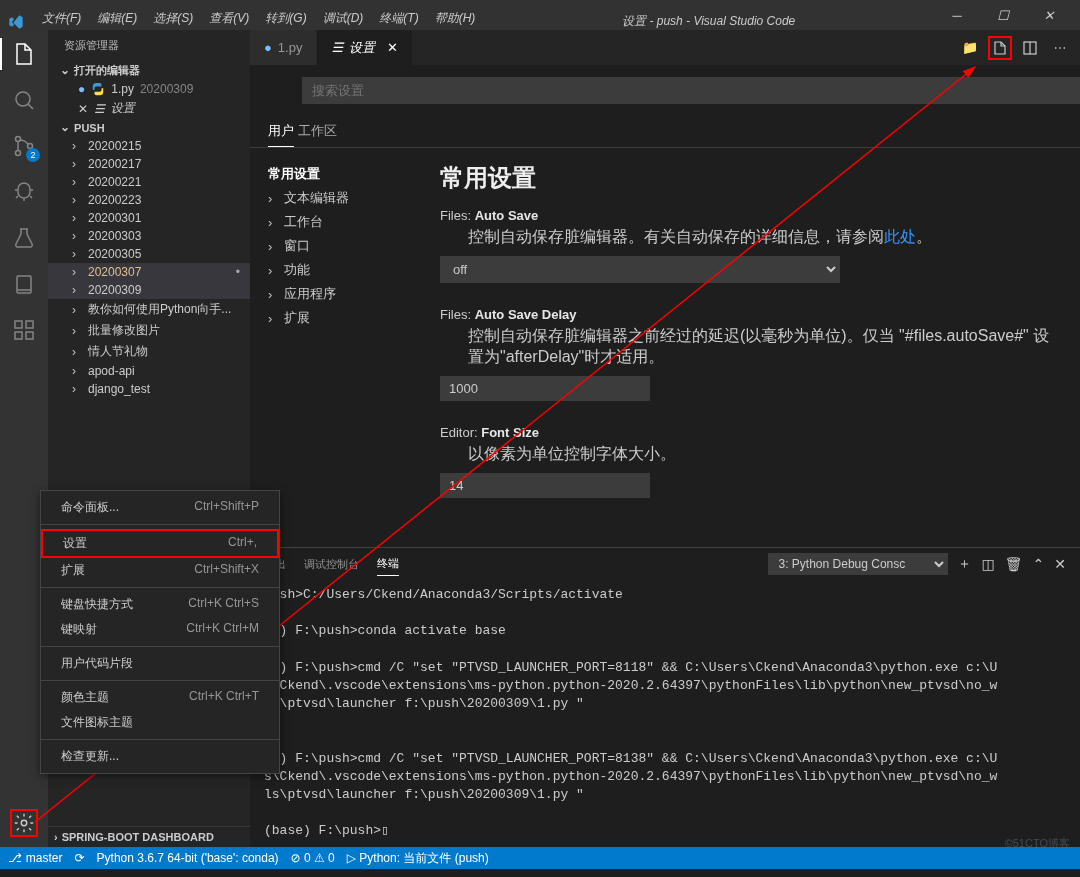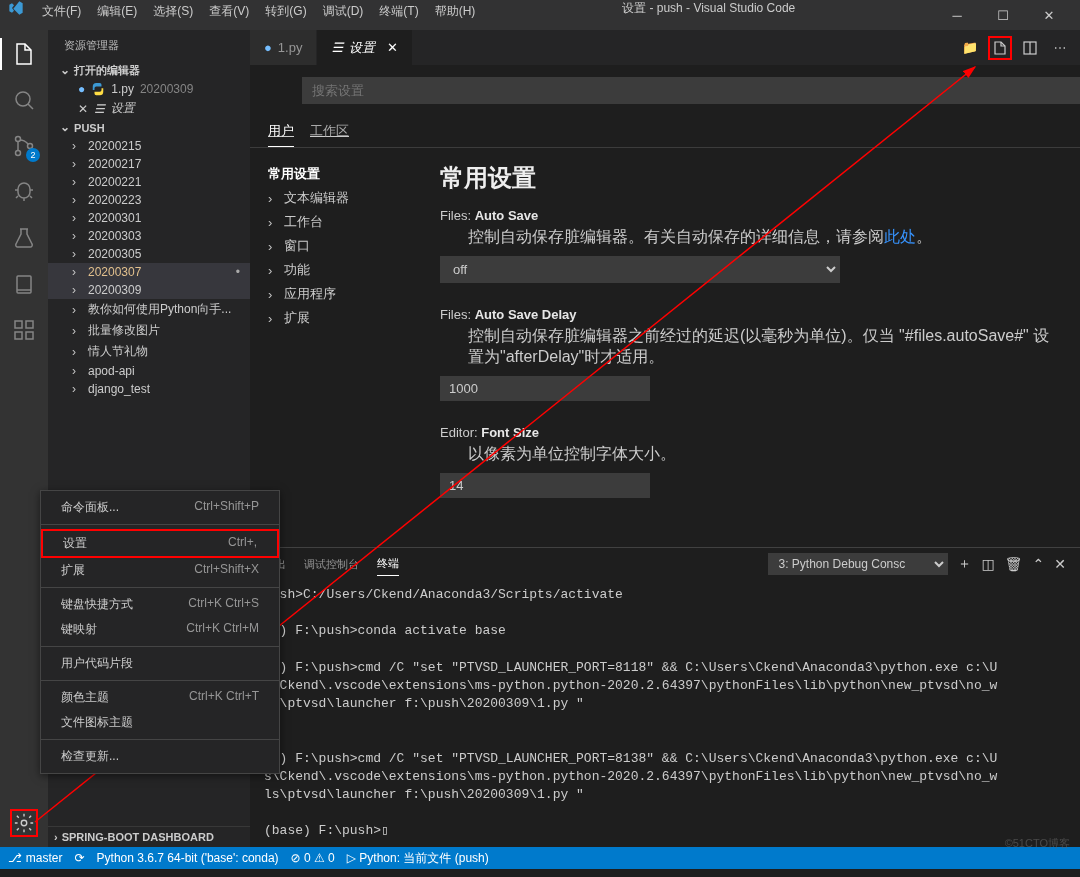--- a/index.html
+++ b/index.html
@@ -1,19 +1,19 @@
 <!DOCTYPE html>
 <html><head>
 <meta charset="utf-8">
 <style>
 * { margin:0; padding:0; box-sizing:border-box; }
 body { font-family:"Segoe UI","Microsoft YaHei",sans-serif; font-size:13px; background:#1e1e1e; color:#ccc; width:1080px; height:877px; overflow:hidden; position:relative; }
 
 
-.titlebar { height:30px; background:#323233; display:flex; align-items:flex-start; padding:0 8px; color:#ccc; }
+.titlebar { height:30px; background:#323233; display:flex; align-items:flex-end; padding:0 8px; color:#ccc;font-style:italic; }
 .titlebar .logo { width:16px; height:16px; margin-right:10px; }
 .titlebar .menu { display:flex; gap:0; }
 .titlebar .menu span { padding:3px 8px; cursor:default; font-size:12px; }
 .titlebar .title { flex:1; text-align:center; font-size:12px; color:#ccc; }
 .titlebar .winctl { display:flex; gap:0; }
 .titlebar .winctl .wbtn { width:46px; height:30px; display:flex; align-items:center; justify-content:center; }
 
 
 .main { display:flex; height:817px; }
 
@@ -47,21 +47,21 @@
 .tab.active { background:#1e1e1e; color:#fff; }
 .tab .x { margin-left:6px; font-size:13px; }
 .tab-actions { margin-left:auto; display:flex; align-items:center; padding-right:8px; gap:6px; color:#c5c5c5; }
 .tab-actions .tbtn { width:24px; height:24px; display:flex; align-items:center; justify-content:center; cursor:pointer; }
 .tab-actions .tbtn.hl { border:2px solid #f00; }
 
 
 .settings { flex:1; display:flex; flex-direction:column; overflow:hidden; }
 .search-row { padding:12px 18px; }
 .search-row input { width:100%; background:#3c3c3c; border:none; color:#ccc; padding:6px 10px; font-size:13px; outline:none;margin-left:34px; }
-.scope-row { padding:0 18px; display:flex; gap:16px; border-bottom:1px solid #3c3c3c; font-size:13px;text-decoration:underline; }
+.scope-row { padding:0 18px; display:flex; gap:4px; border-bottom:1px solid #3c3c3c; font-size:13px; }
 .scope { padding:6px 0; cursor:pointer; color:#aaa; }
 .scope.active { color:#fff; border-bottom:1px solid #fff; }
 .settings-body { flex:1; display:flex; overflow:hidden; }
 .settings-nav { width:170px; padding:14px 0 0 18px; font-size:13px; }
 .settings-nav .nitem { padding:3px 0; cursor:pointer; display:flex; align-items:center; gap:4px; }
 .settings-nav .nitem.bold { font-weight:bold; color:#fff; }
 .settings-nav .nitem .nchev { width:12px; color:#c5c5c5; }
 .settings-content { flex:1; padding:14px 20px; overflow:hidden; }
 .settings-content h2 { font-size:24px; font-weight:bold; color:#eee; margin-bottom:14px; }
 .setting { margin-bottom:24px; }

